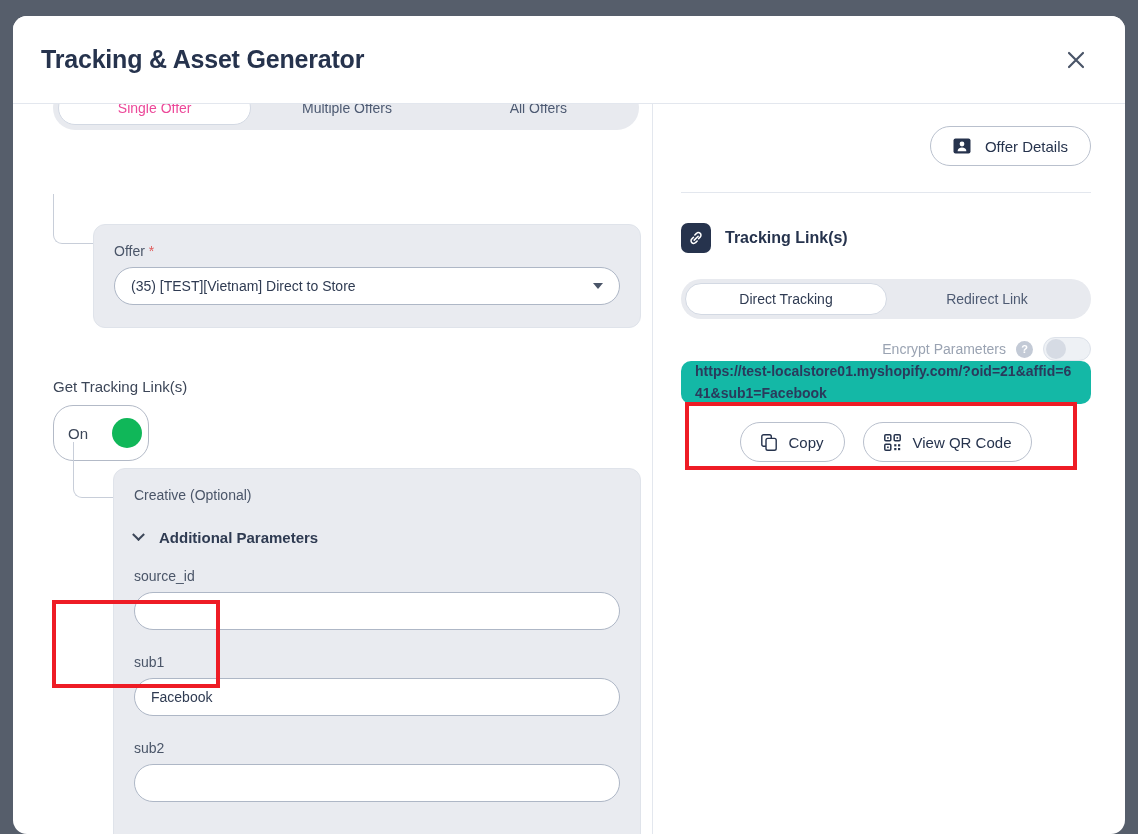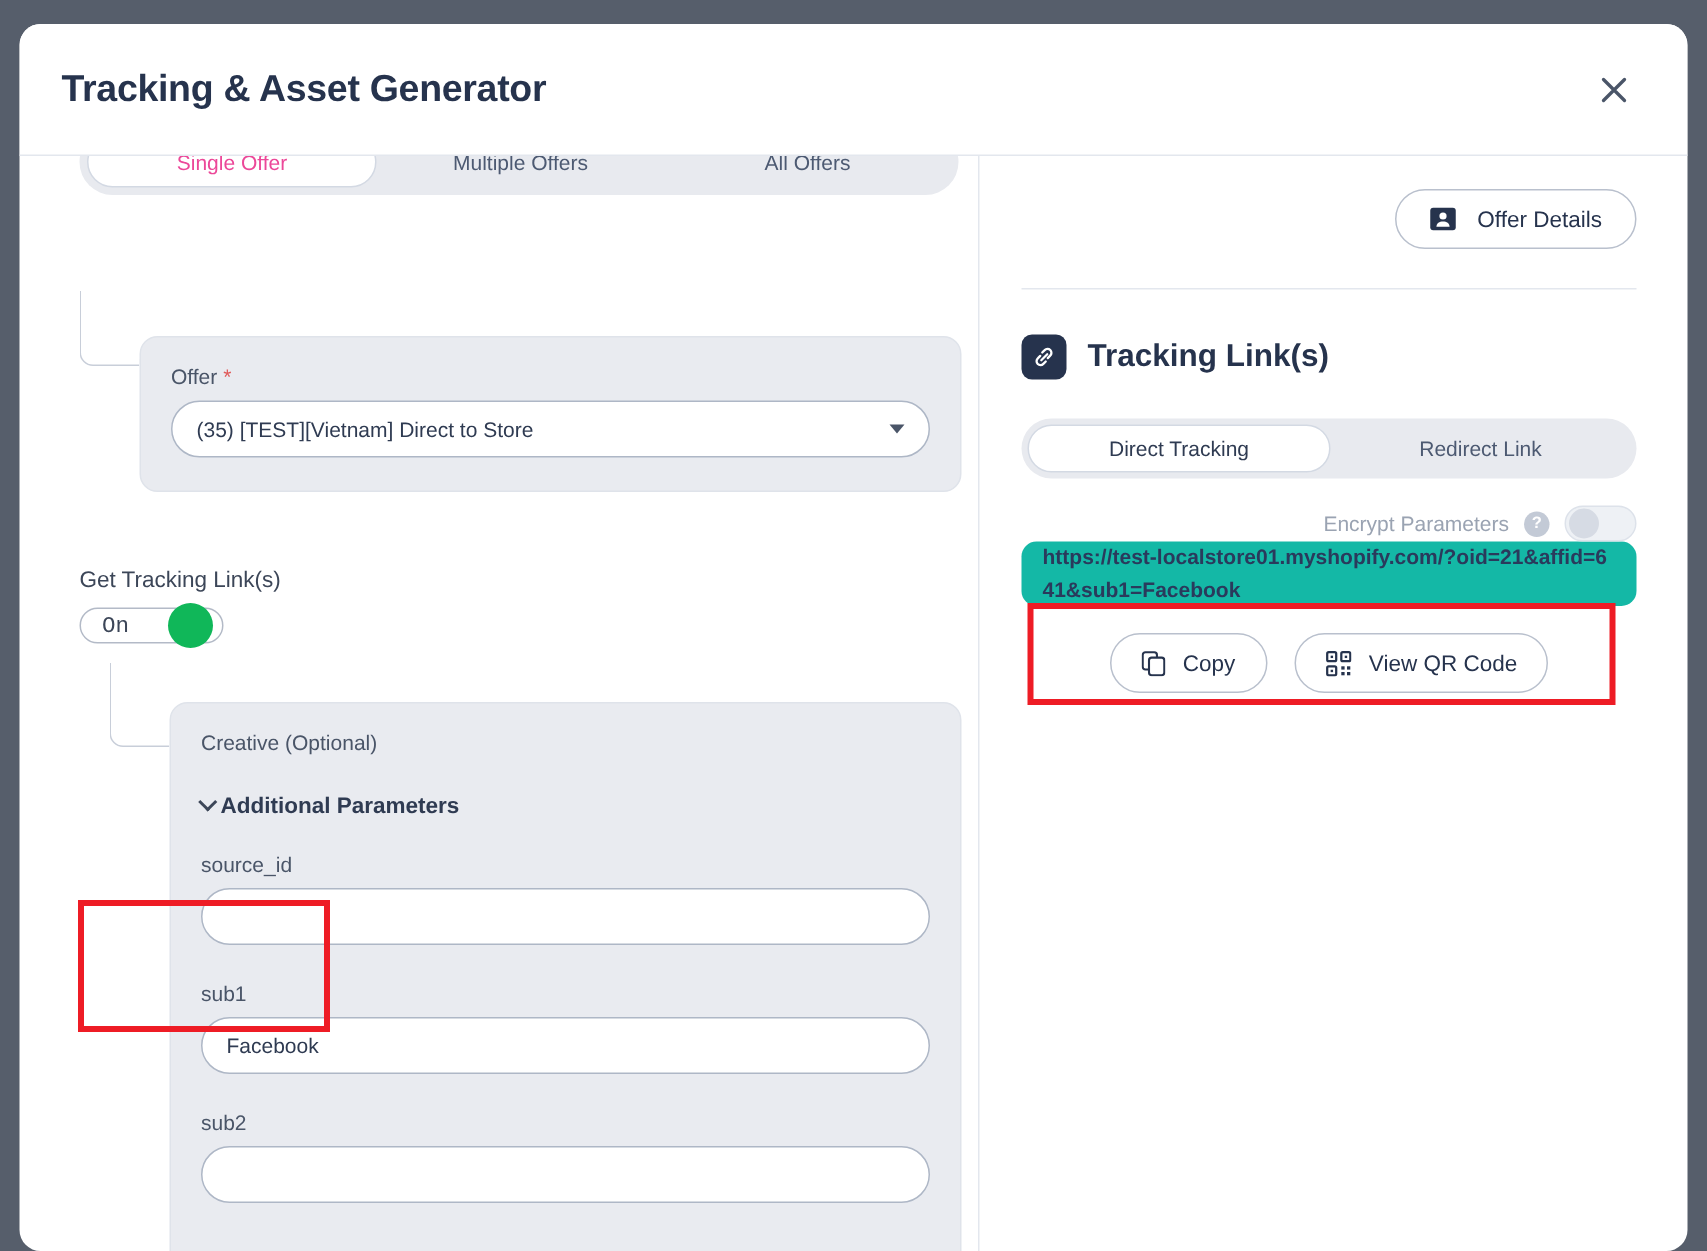--- a/index.html
+++ b/index.html
@@ -159,38 +159,37 @@
   .select-box .caret {
     position: absolute; right: 16px;
     width: 0; height: 0;
     border-left: 5px solid transparent;
     border-right: 5px solid transparent;
     border-top: 6px solid #4a5568;
   }
   .placeholder { font-style: italic; color: #5b6781; }
 
   .toggle-pill {
-    width: 96px; height: 24px;
+    width: 96px; height: 56px;
     border: 1px solid #b3bac7;
     border-radius: 20px;
     background: #ffffff;
     display: flex; align-items: center;
     padding: 0 6px 0 14px;
     justify-content: space-between;
     cursor: pointer;
-    font-family: Liberation Mono, monospace;
   }
   .toggle-pill .tl { font-size: 15px; color: #3c4658; }
   .toggle-knob {
     width: 30px; height: 30px; border-radius: 50%;
     background: #10b759;
   }
 
   .collapse-row {
-    display: flex; align-items: center; gap: 4px;
+    display: flex; align-items: center; gap: 16px;
     font-size: 15px; font-weight: bold; color: #2f3b52;
     cursor: pointer;
   }
   .chev-down {
     width: 9px; height: 9px;
     border-right: 2px solid #3c4658;
     border-bottom: 2px solid #3c4658;
     transform: rotate(45deg) translate(-2px,-2px);
   }
 
@@ -208,21 +207,21 @@
     display: inline-flex; align-items: center;
     gap: 14px; padding: 0 22px;
     font-size: 15px; color: #26334d;
     cursor: pointer;
   }
   .row-right { display: flex; justify-content: flex-end; }
   .divider { height: 1px; background: #e3e7ee; margin: 26px 0 0 0; }
 
   .section-title {
     display: flex; align-items: center; gap: 14px;
-    font-size: 21px; font-weight: bold; color: #26334d;
+    font-size: 16px; font-weight: bold; color: #26334d;
     margin-top: 30px;
   }
   .link-badge {
     width: 30px; height: 30px; border-radius: 7px;
     background: #26334d;
     display: flex; align-items: center; justify-content: center;
   }
 
   .seg-wrap-2 {
     margin-top: 26px;

